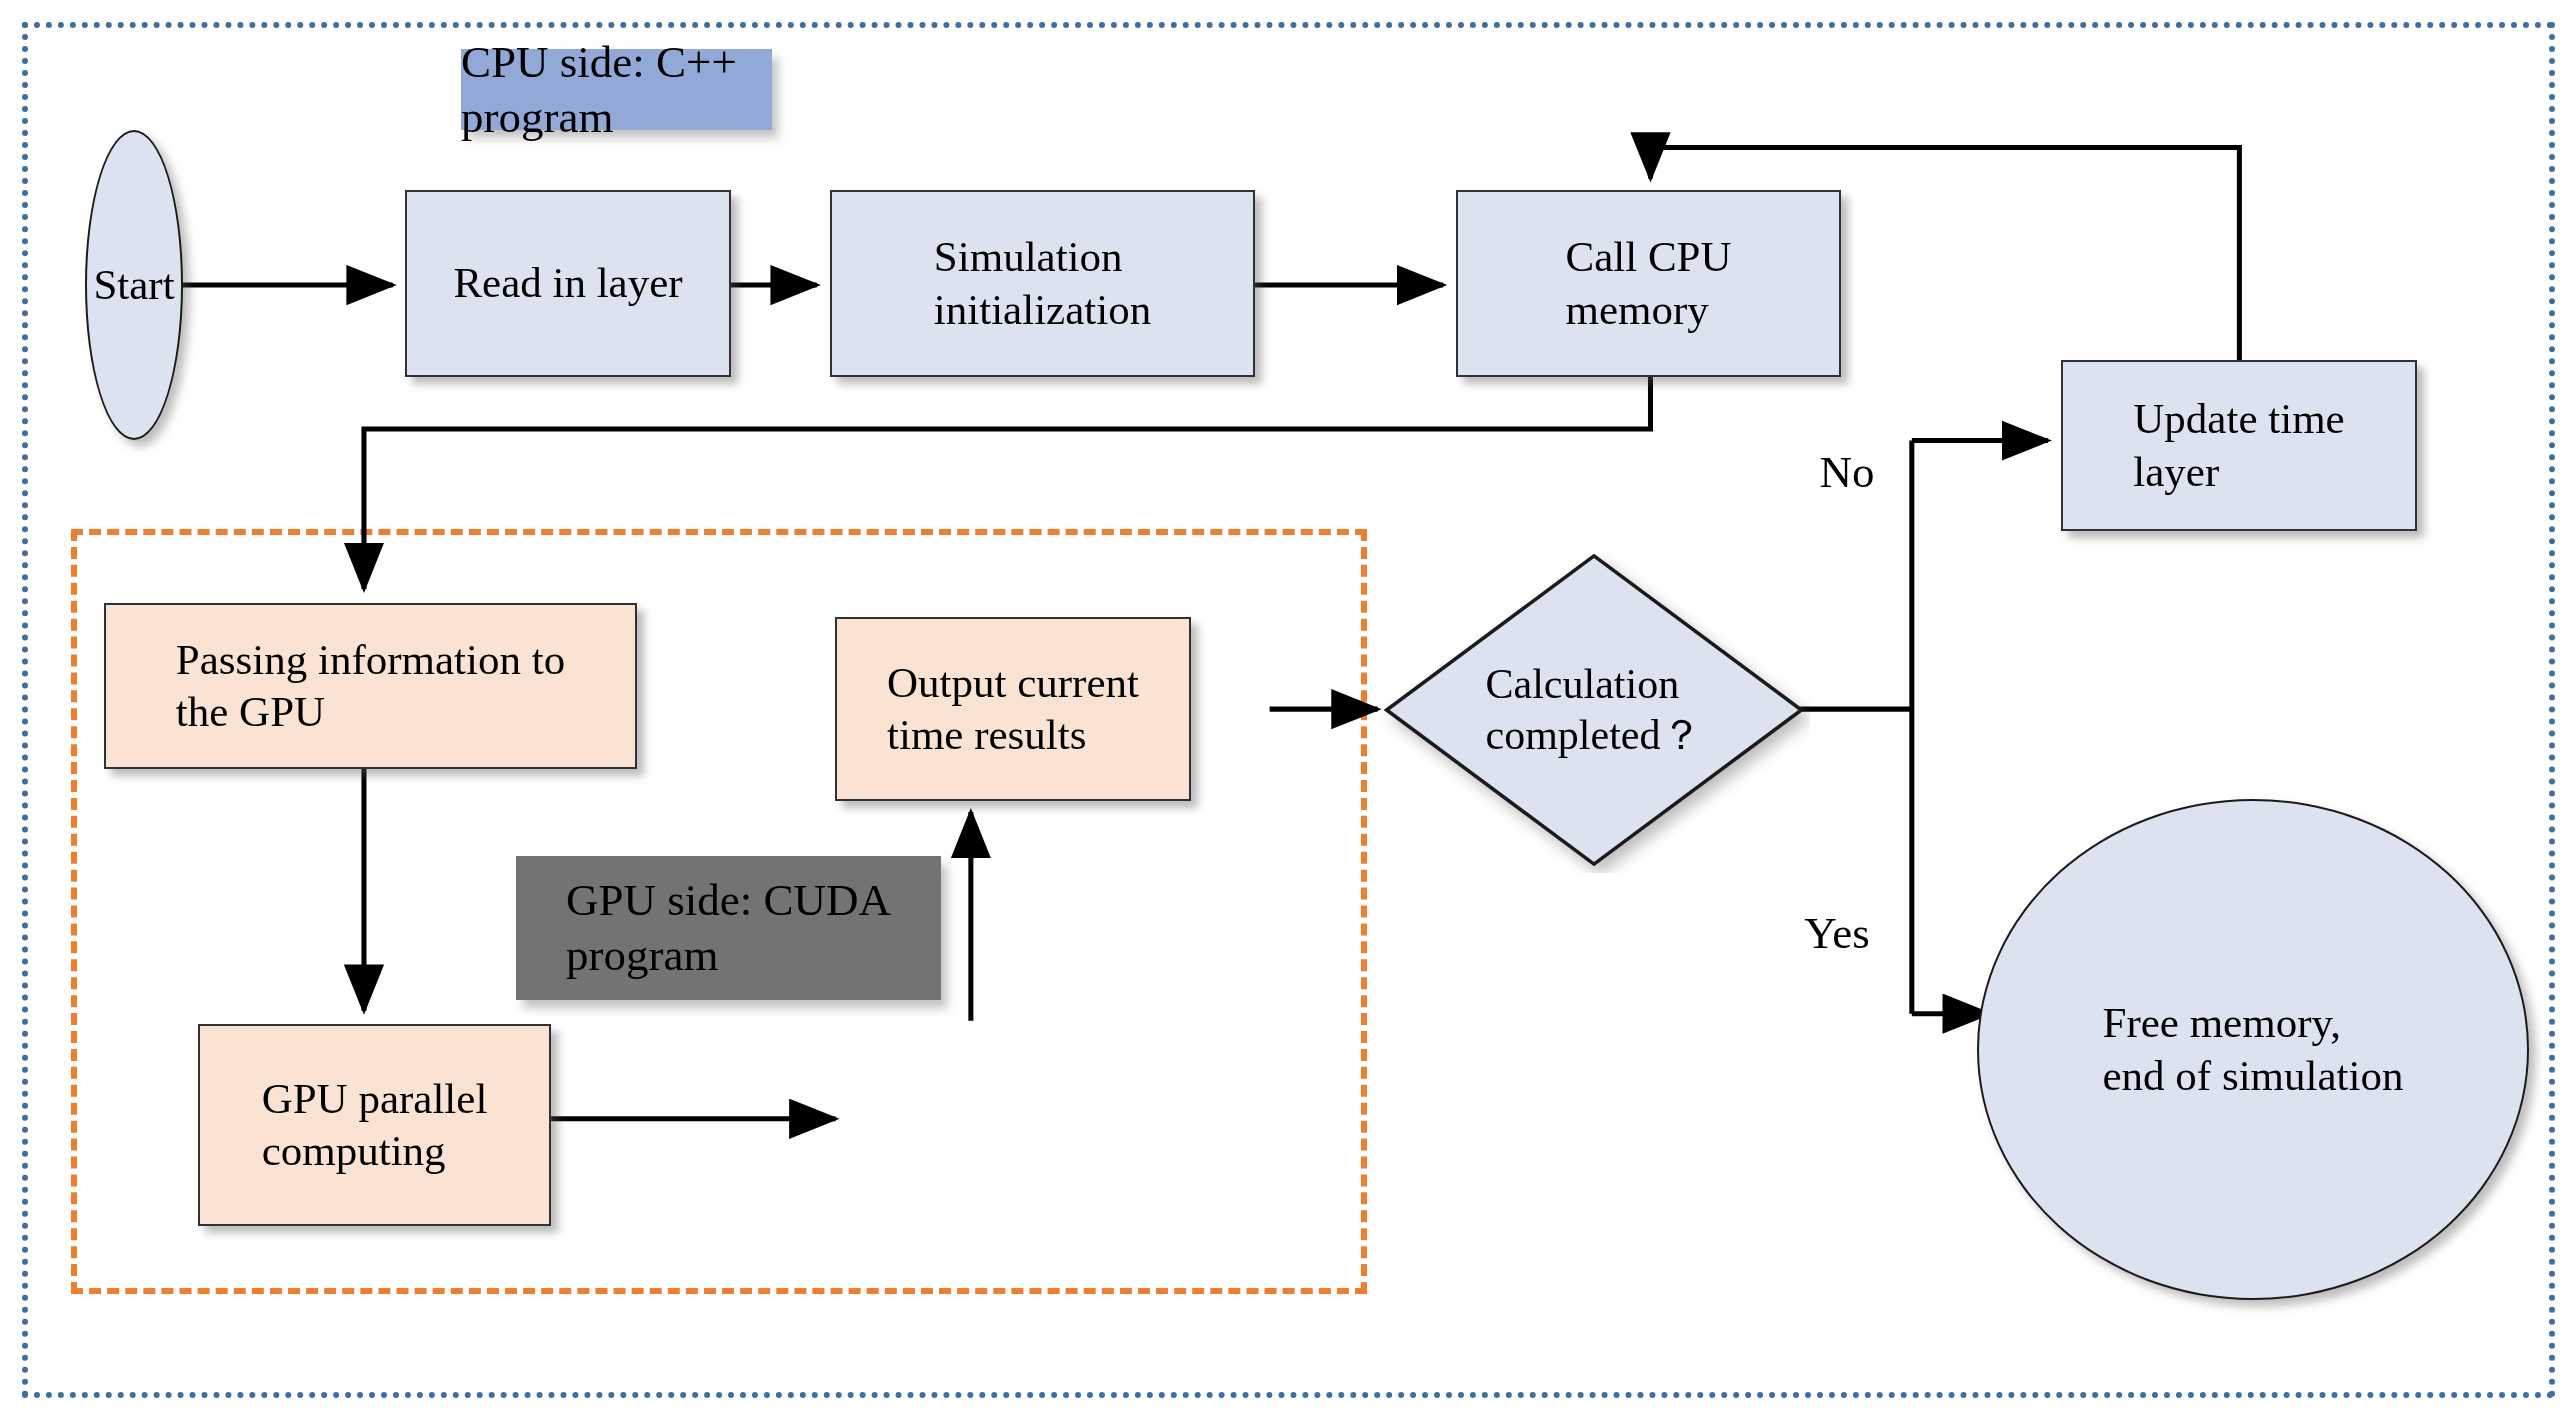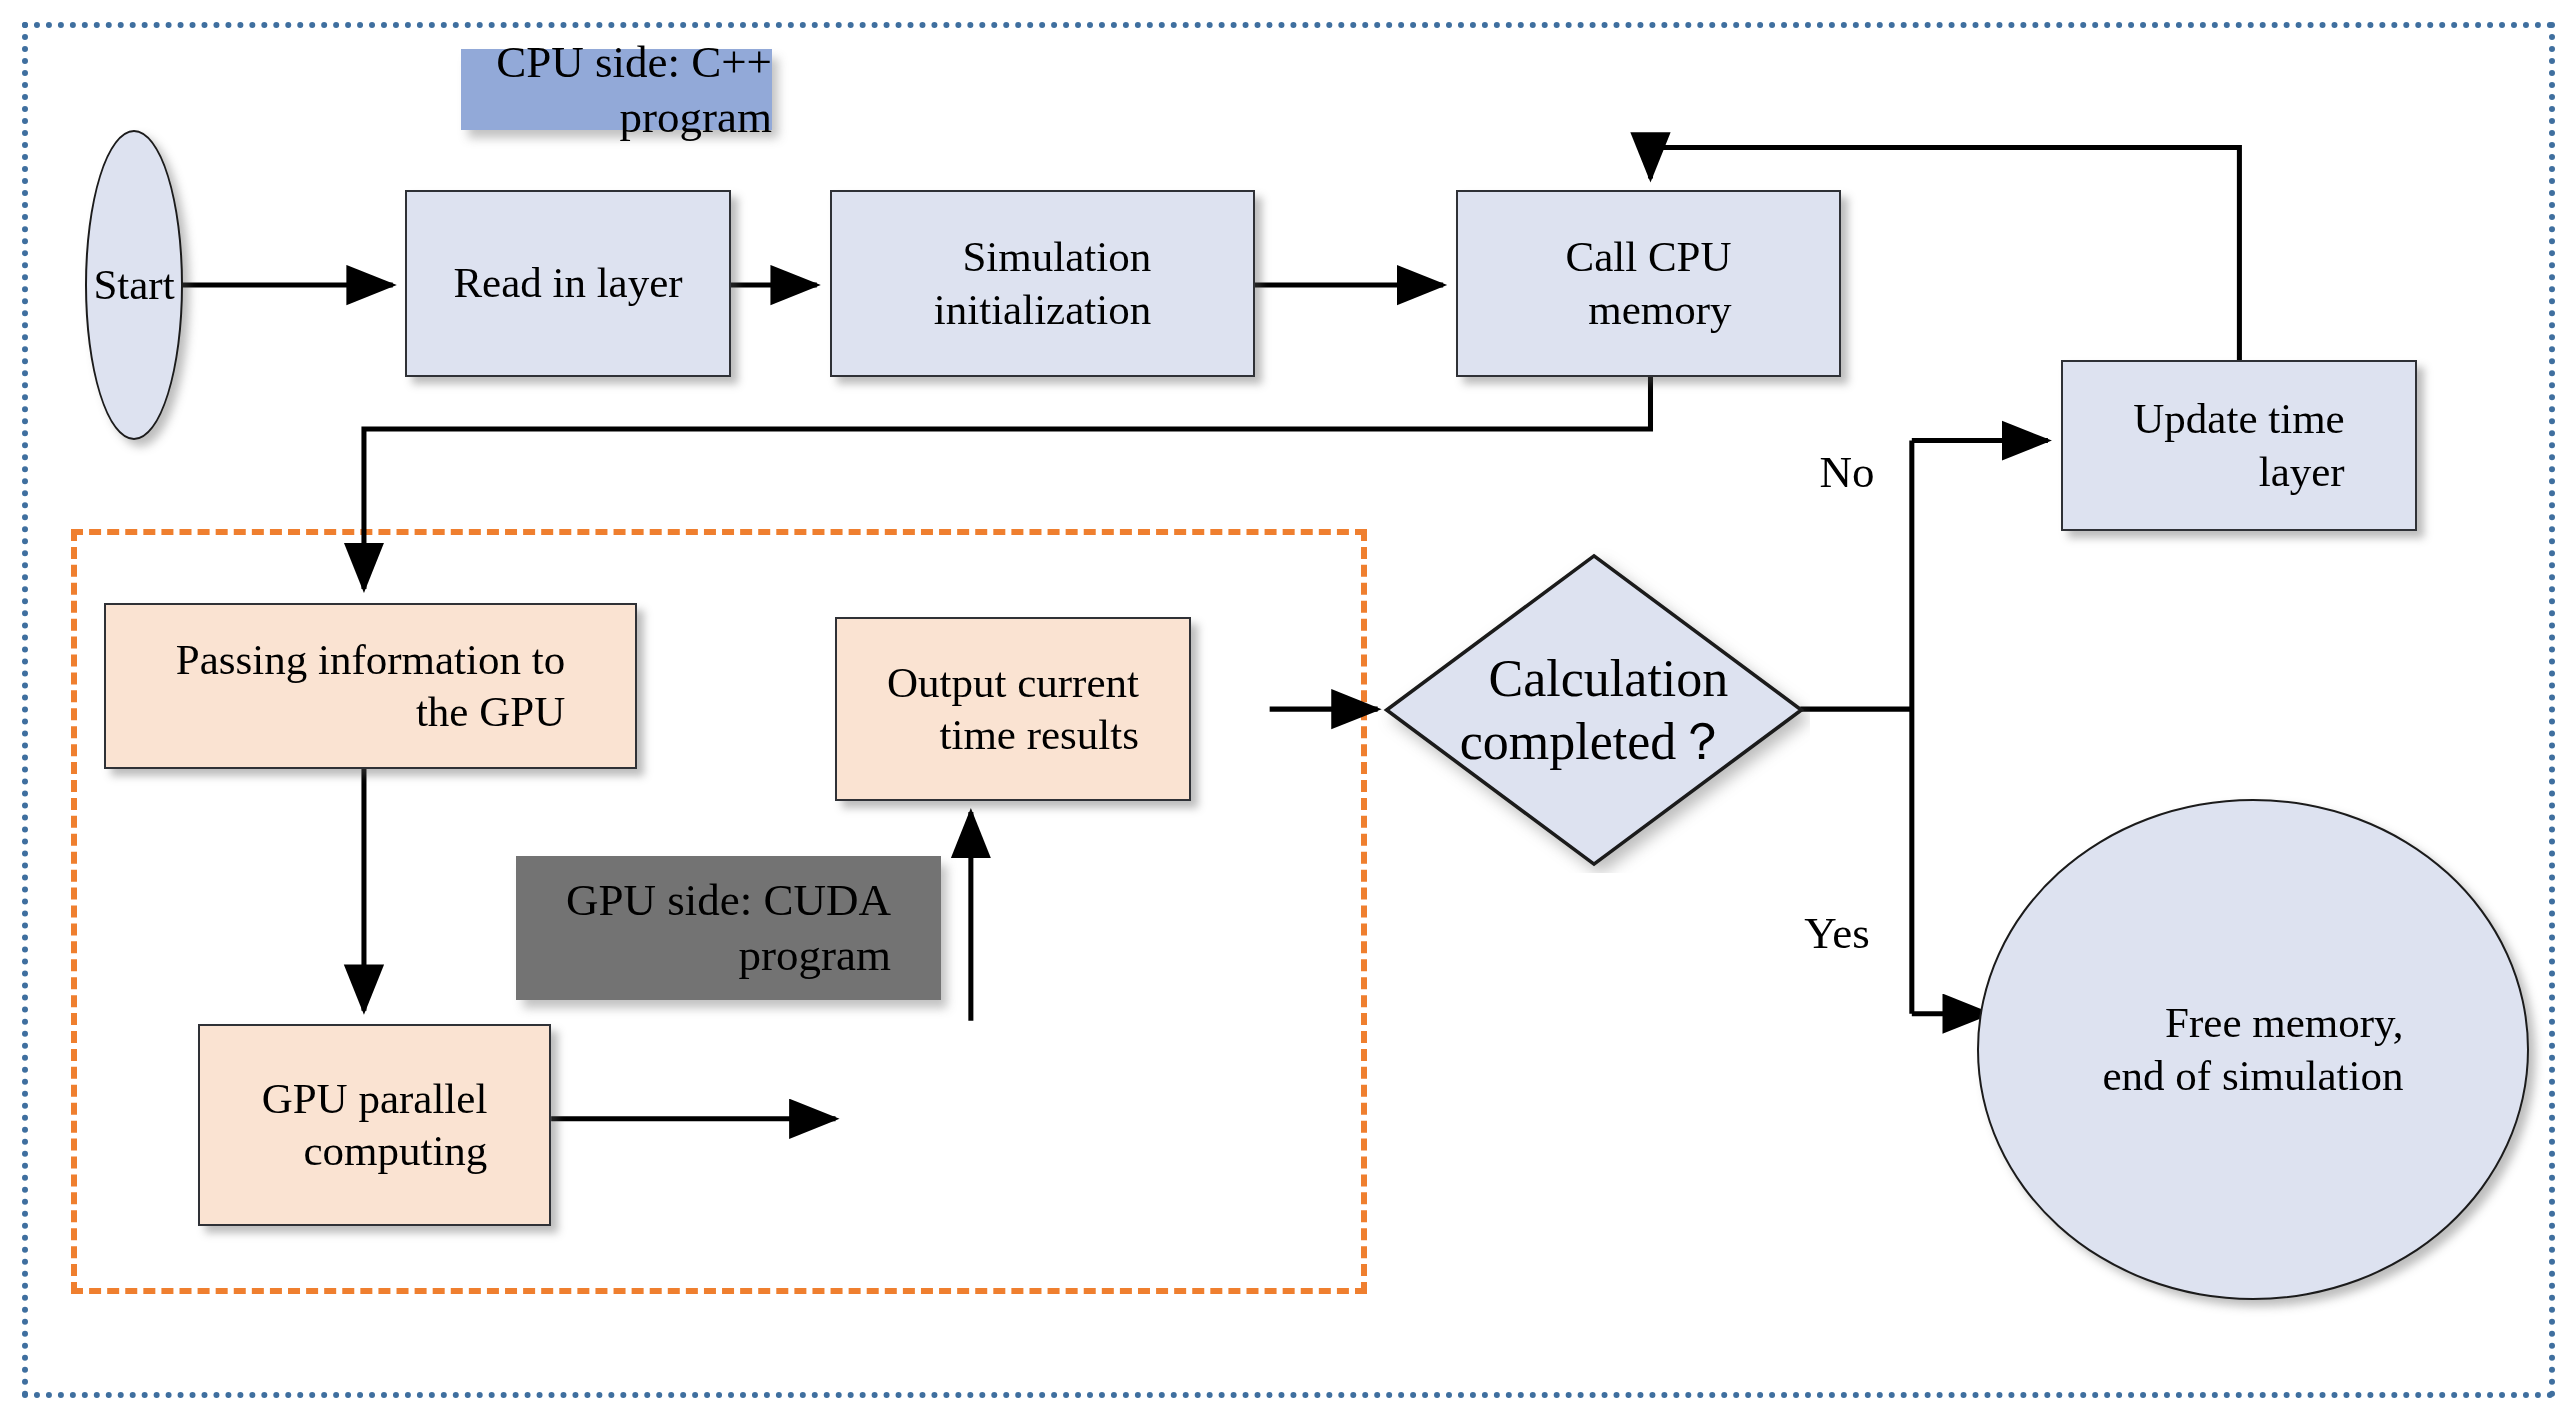--- a/index.html
+++ b/index.html
@@ -1,31 +1,31 @@
 <!DOCTYPE html>
 <html style="font-size:11.5px"><head>
 <meta charset="utf-8">
 <style>
   html,body{margin:0;padding:0;background:#ffffff;}
   body{width:2576px;height:1419px;position:relative;overflow:hidden;
        font-family:"Liberation Serif","DejaVu Serif",serif;color:#000;}
   #stage{position:absolute;left:0;top:0;width:2576px;height:1419px;}
   svg.layer{position:absolute;left:0;top:0;width:2576px;height:1419px;pointer-events:none;}
   .node{position:absolute;box-sizing:border-box;display:flex;align-items:center;
-        justify-content:center;text-align:right;line-height:1.22;}
+        justify-content:center;text-align:left;line-height:1.22;}
   .proc{border:2.2px solid #2f3136;background:#dde2f0;
         box-shadow:6.5px 6.5px 8px rgba(90,90,90,.40);}
   .procG{border:2.2px solid #2f3136;background:#fae3d2;
          box-shadow:6.5px 6.5px 8px rgba(90,90,90,.40);}
   .term{border:2.2px solid #1b1b1b;background:#dde2f0;border-radius:50%;
         box-shadow:6.5px 6.5px 9.4px rgba(90,90,90,.40);}
   .tagblue{background:#92a9d8;box-shadow:7.2px 8.6px 9.4px rgba(120,120,120,.45);}
   .tagorange{background:#737373;box-shadow:7.2px 8.6px 9.4px rgba(120,120,120,.45);}
   .edgelbl{position:absolute;display:flex;align-items:center;justify-content:center;}
-  .f58{font-size:52px;}
+  .f58{font-size:42px;}
   .f60{font-size:43px;}
   .f62{font-size:45px;}
   .outer-dotted{position:absolute;left:21.6px;top:21.6px;width:2533px;height:1376px;
         box-sizing:border-box;border:6.5px dotted #3f6f9f;}
   .gpu-dashed{position:absolute;left:71px;top:529px;width:1296px;height:765px;
         box-sizing:border-box;border:6.5px dashed #ef7f2f;}
 </style>
 </head>
 <body>
 

